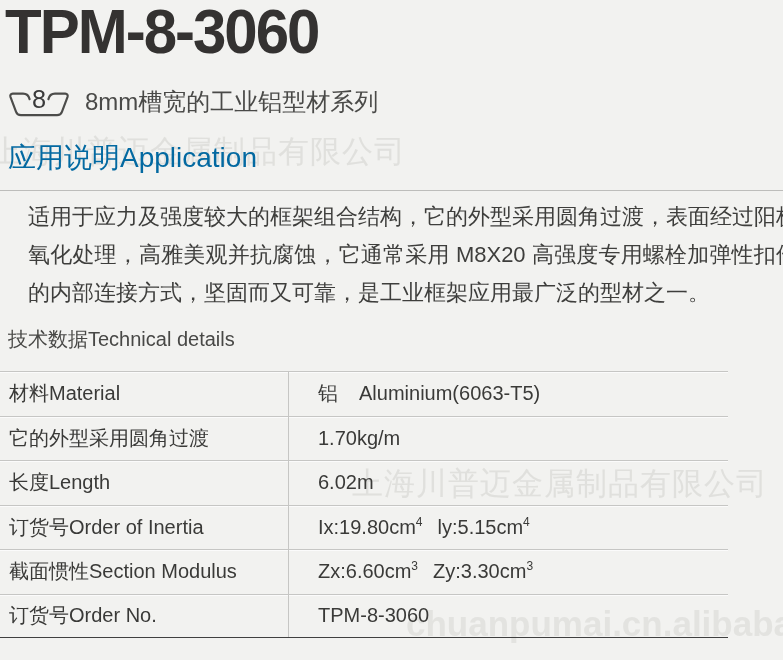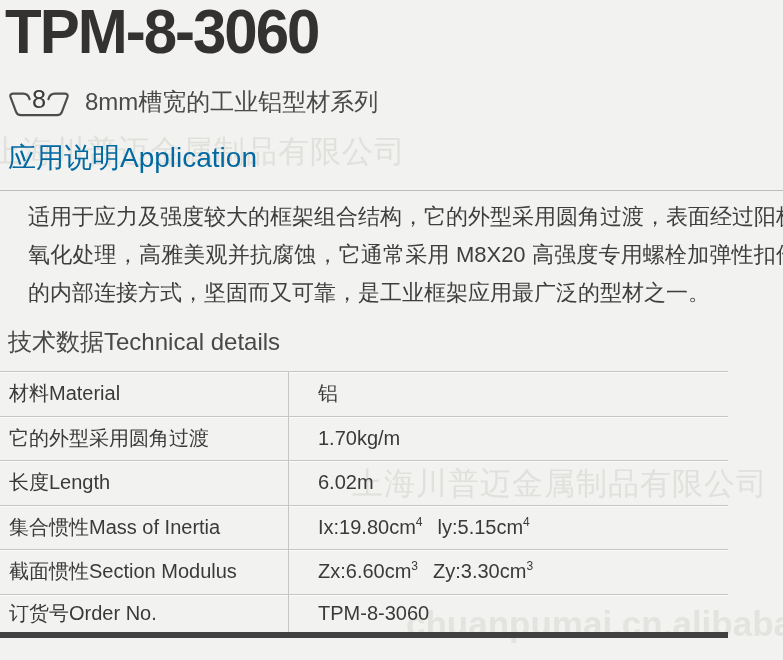--- a/index.html
+++ b/index.html
@@ -75,38 +75,38 @@
     width: 770px;
     font-size: 22px;
     line-height: 38px;
     color: #3e3e3c;
     text-align: justify;
     margin-left: 20px;
   }
 
   #technical-heading {
     left: 8px; top: 326px;
-    font-size: 24px;
+    font-size: 20px;
     color: #484846;
   }
 
   
   #technical-table {
     left: 0; top: 371px;
     width: 728px;
   }
   .trow {
     display: flex;
     align-items: stretch;
     height: 44.5px;
     box-sizing: border-box;
     border-top: 1px solid #c6c6c4;
     box-shadow: inset 0 1px 0 rgba(255,255,255,0.7);
   }
-  .trow:last-child { border-bottom: 6px solid #404040; text-align: right; }
+  .trow:last-child { border-bottom: 1px solid #404040; text-align: right; }
   .tlabel {
     width: 289px;
     box-sizing: border-box;
     padding-left: 9px;
     border-right: 1px solid #c6c6c4;
     display: flex;
     align-items: center;
     font-size: 20px;
     color: #3a3a38;
   }
@@ -152,41 +152,42 @@
   <div id="application-body" class="layer">适用于应力及强度较大的框架组合结构，它的外型采用圆角过渡，表面经过阳极氧化处理，高雅美观并抗腐蚀，它通常采用 M8X20 高强度专用螺栓加弹性扣件的内部连接方式，坚固而又可靠，是工业框架应用最广泛的型材之一。</div>
 
   <div id="technical-heading" class="layer">技术数据Technical details</div>
 
   <div id="technical-table" class="layer">
 
     <div class="trow">
       <div class="tlabel">材料Material</div>
       <div class="tvalue">
         <span class="v"><span>铝</span><sup></sup></span>
+        <span class="v v2-sm"><span>Aluminium(6063-T5)</span><sup></sup></span>
       </div>
     </div>
 
     <div class="trow">
       <div class="tlabel">它的外型采用圆角过渡</div>
       <div class="tvalue">
         <span class="v"><span>1.70kg/m</span><sup></sup></span>
         <span class="v v2"><span></span><sup></sup></span>
       </div>
     </div>
 
     <div class="trow">
       <div class="tlabel">长度Length</div>
       <div class="tvalue">
         <span class="v"><span>6.02m</span><sup></sup></span>
         <span class="v v2"><span></span><sup></sup></span>
       </div>
     </div>
 
     <div class="trow">
-      <div class="tlabel">集合惯性Mass of Inertia</div>
+      <div class="tlabel">订货号Order of Inertia</div>
       <div class="tvalue">
         <span class="v"><span>Ix:19.80cm</span><sup>4</sup></span>
         <span class="v v2"><span>ly:5.15cm</span><sup>4</sup></span>
       </div>
     </div>
 
     <div class="trow">
       <div class="tlabel">截面惯性Section Modulus</div>
       <div class="tvalue">
         <span class="v"><span>Zx:6.60cm</span><sup>3</sup></span>

